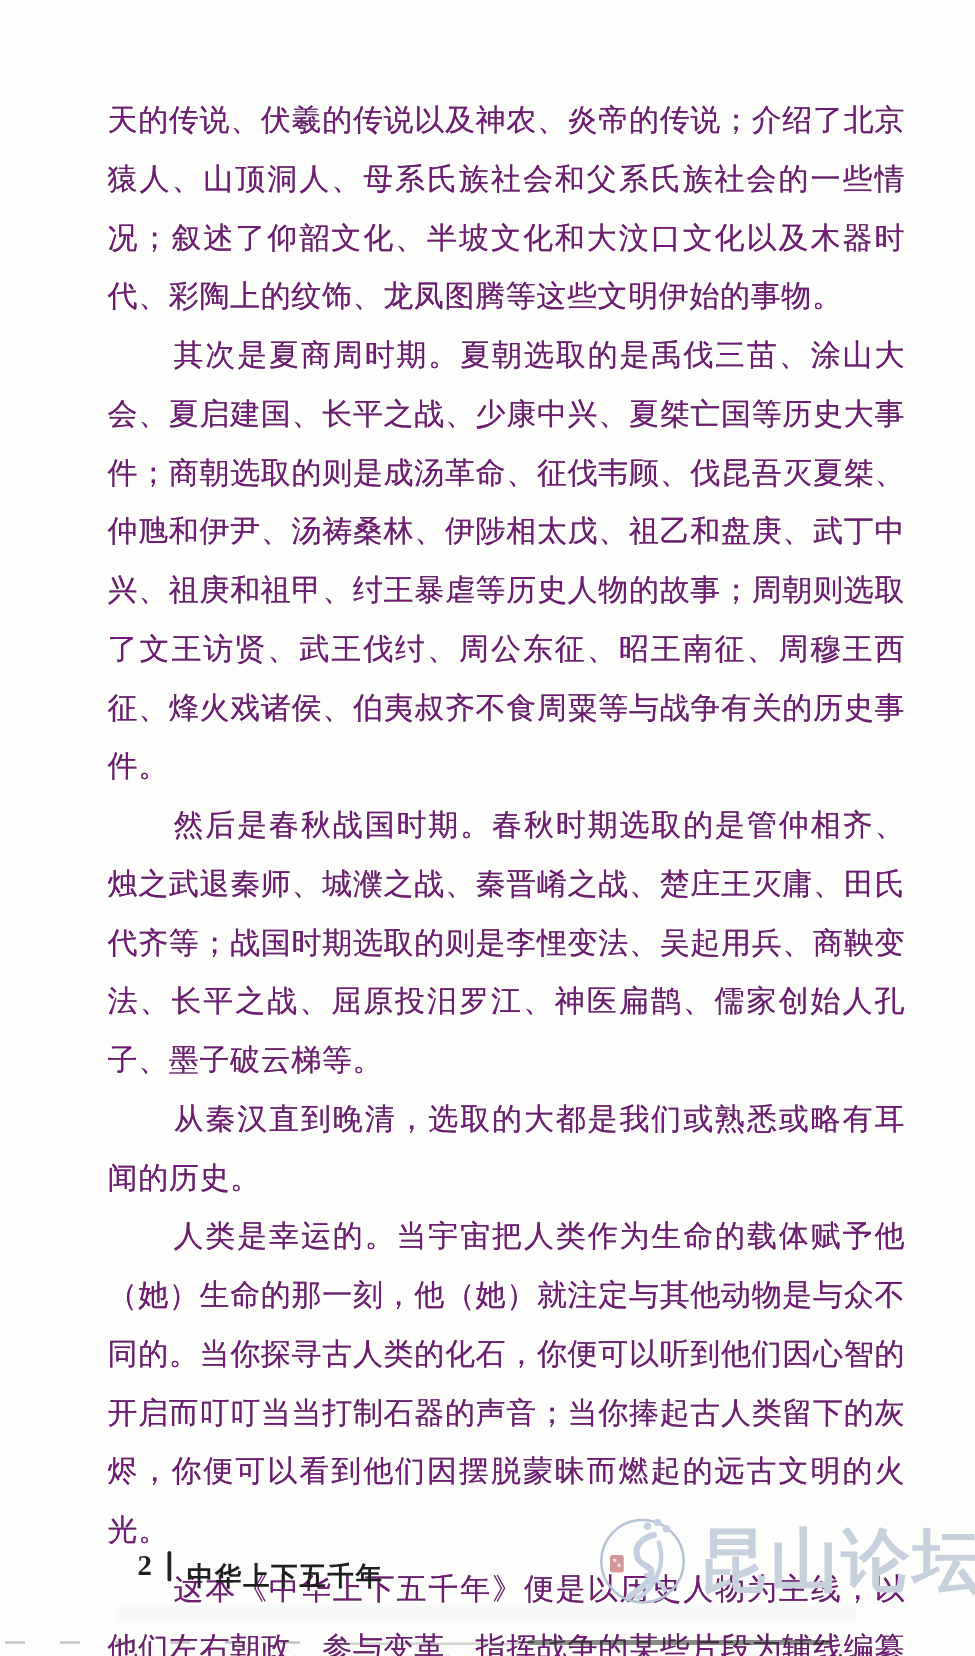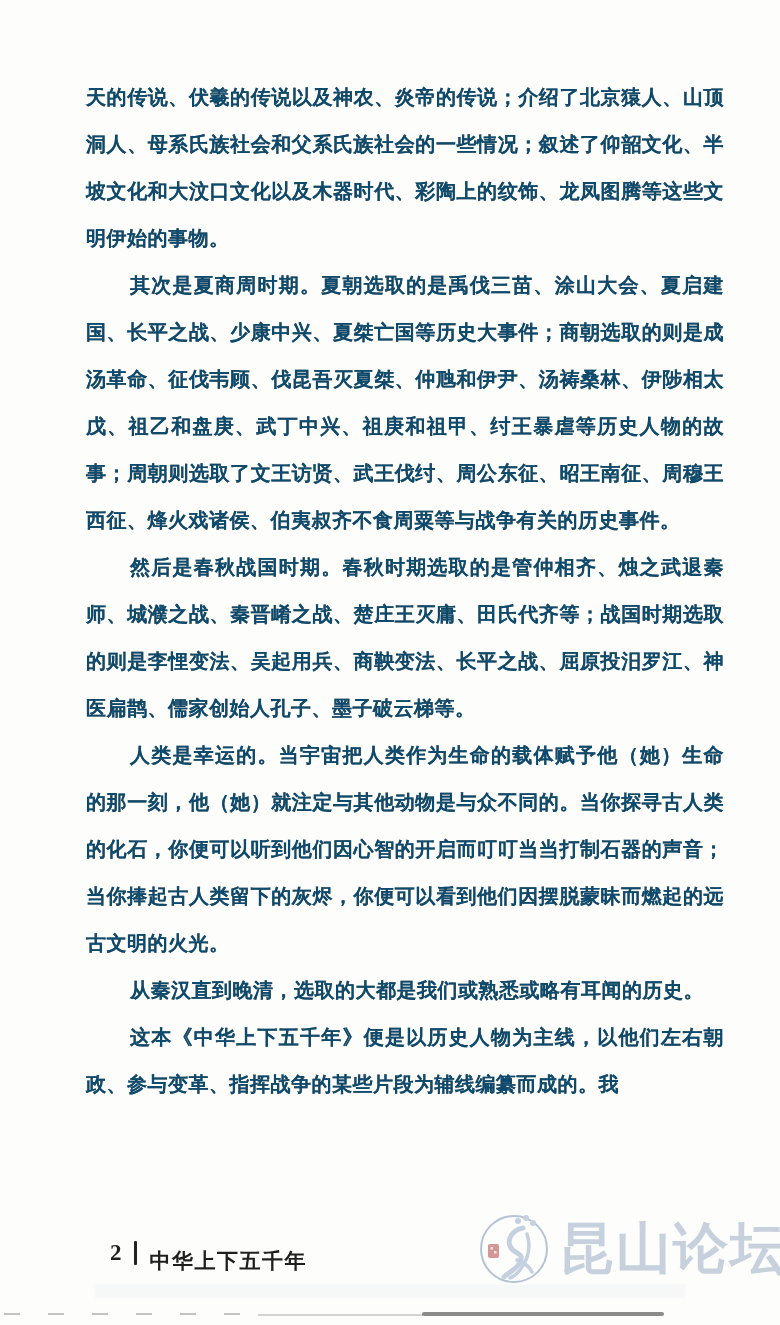--- a/index.html
+++ b/index.html
@@ -16,25 +16,25 @@
     overflow: hidden;
   }
   
   .text-block {
     position: absolute;
     left: 86px;
     top: 74px;
     width: 638px;
   }
   .para {
-    font-size: 20px;
+    font-size: 24px;
     line-height: 47px;
     letter-spacing: 0.5px;
-    color: #0c4a6e;
-    font-weight: bold;
+    color: #701a75;
+    font-weight: normal;
     text-align: justify;
     text-justify: inter-character;
     
     text-shadow: 0 0 0.4px rgba(30,30,30,0.65);
   }
   .para.indented { text-indent: 2.2em; }
 
   
   .footer {
     position: absolute;
@@ -128,22 +128,22 @@
 </style>
 </head>
 <body>
 
 <div class="page">
 
   <main class="text-block">
     <p class="para">天的传说、伏羲的传说以及神农、炎帝的传说；介绍了北京猿人、山顶洞人、母系氏族社会和父系氏族社会的一些情况；叙述了仰韶文化、半坡文化和大汶口文化以及木器时代、彩陶上的纹饰、龙凤图腾等这些文明伊始的事物。</p>
     <p class="para indented">其次是夏商周时期。夏朝选取的是禹伐三苗、涂山大会、夏启建国、长平之战、少康中兴、夏桀亡国等历史大事件；商朝选取的则是成汤革命、征伐韦顾、伐昆吾灭夏桀、仲虺和伊尹、汤祷桑林、伊陟相太戊、祖乙和盘庚、武丁中兴、祖庚和祖甲、纣王暴虐等历史人物的故事；周朝则选取了文王访贤、武王伐纣、周公东征、昭王南征、周穆王西征、烽火戏诸侯、伯夷叔齐不食周粟等与战争有关的历史事件。</p>
     <p class="para indented">然后是春秋战国时期。春秋时期选取的是管仲相齐、烛之武退秦师、城濮之战、秦晋崤之战、楚庄王灭庸、田氏代齐等；战国时期选取的则是李悝变法、吴起用兵、商鞅变法、长平之战、屈原投汨罗江、神医扁鹊、儒家创始人孔子、墨子破云梯等。</p>
+    <p class="para indented">从秦汉直到晚清，选取的大都是我们或熟悉或略有耳闻的历史。</p>
     <p class="para indented">人类是幸运的。当宇宙把人类作为生命的载体赋予他（她）生命的那一刻，他（她）就注定与其他动物是与众不同的。当你探寻古人类的化石，你便可以听到他们因心智的开启而叮叮当当打制石器的声音；当你捧起古人类留下的灰烬，你便可以看到他们因摆脱蒙昧而燃起的远古文明的火光。</p>
-    <p class="para indented">从秦汉直到晚清，选取的大都是我们或熟悉或略有耳闻的历史。</p>
     <p class="para indented">这本《中华上下五千年》便是以历史人物为主线，以他们左右朝政、参与变革、指挥战争的某些片段为辅线编纂而成的。我</p>
   </main>
 
   <footer class="footer">
     <span class="page-num">2</span>
     <span class="divider"></span>
     <span class="book-title">中华上下五千年</span>
   </footer>
 
   <div class="watermark">

